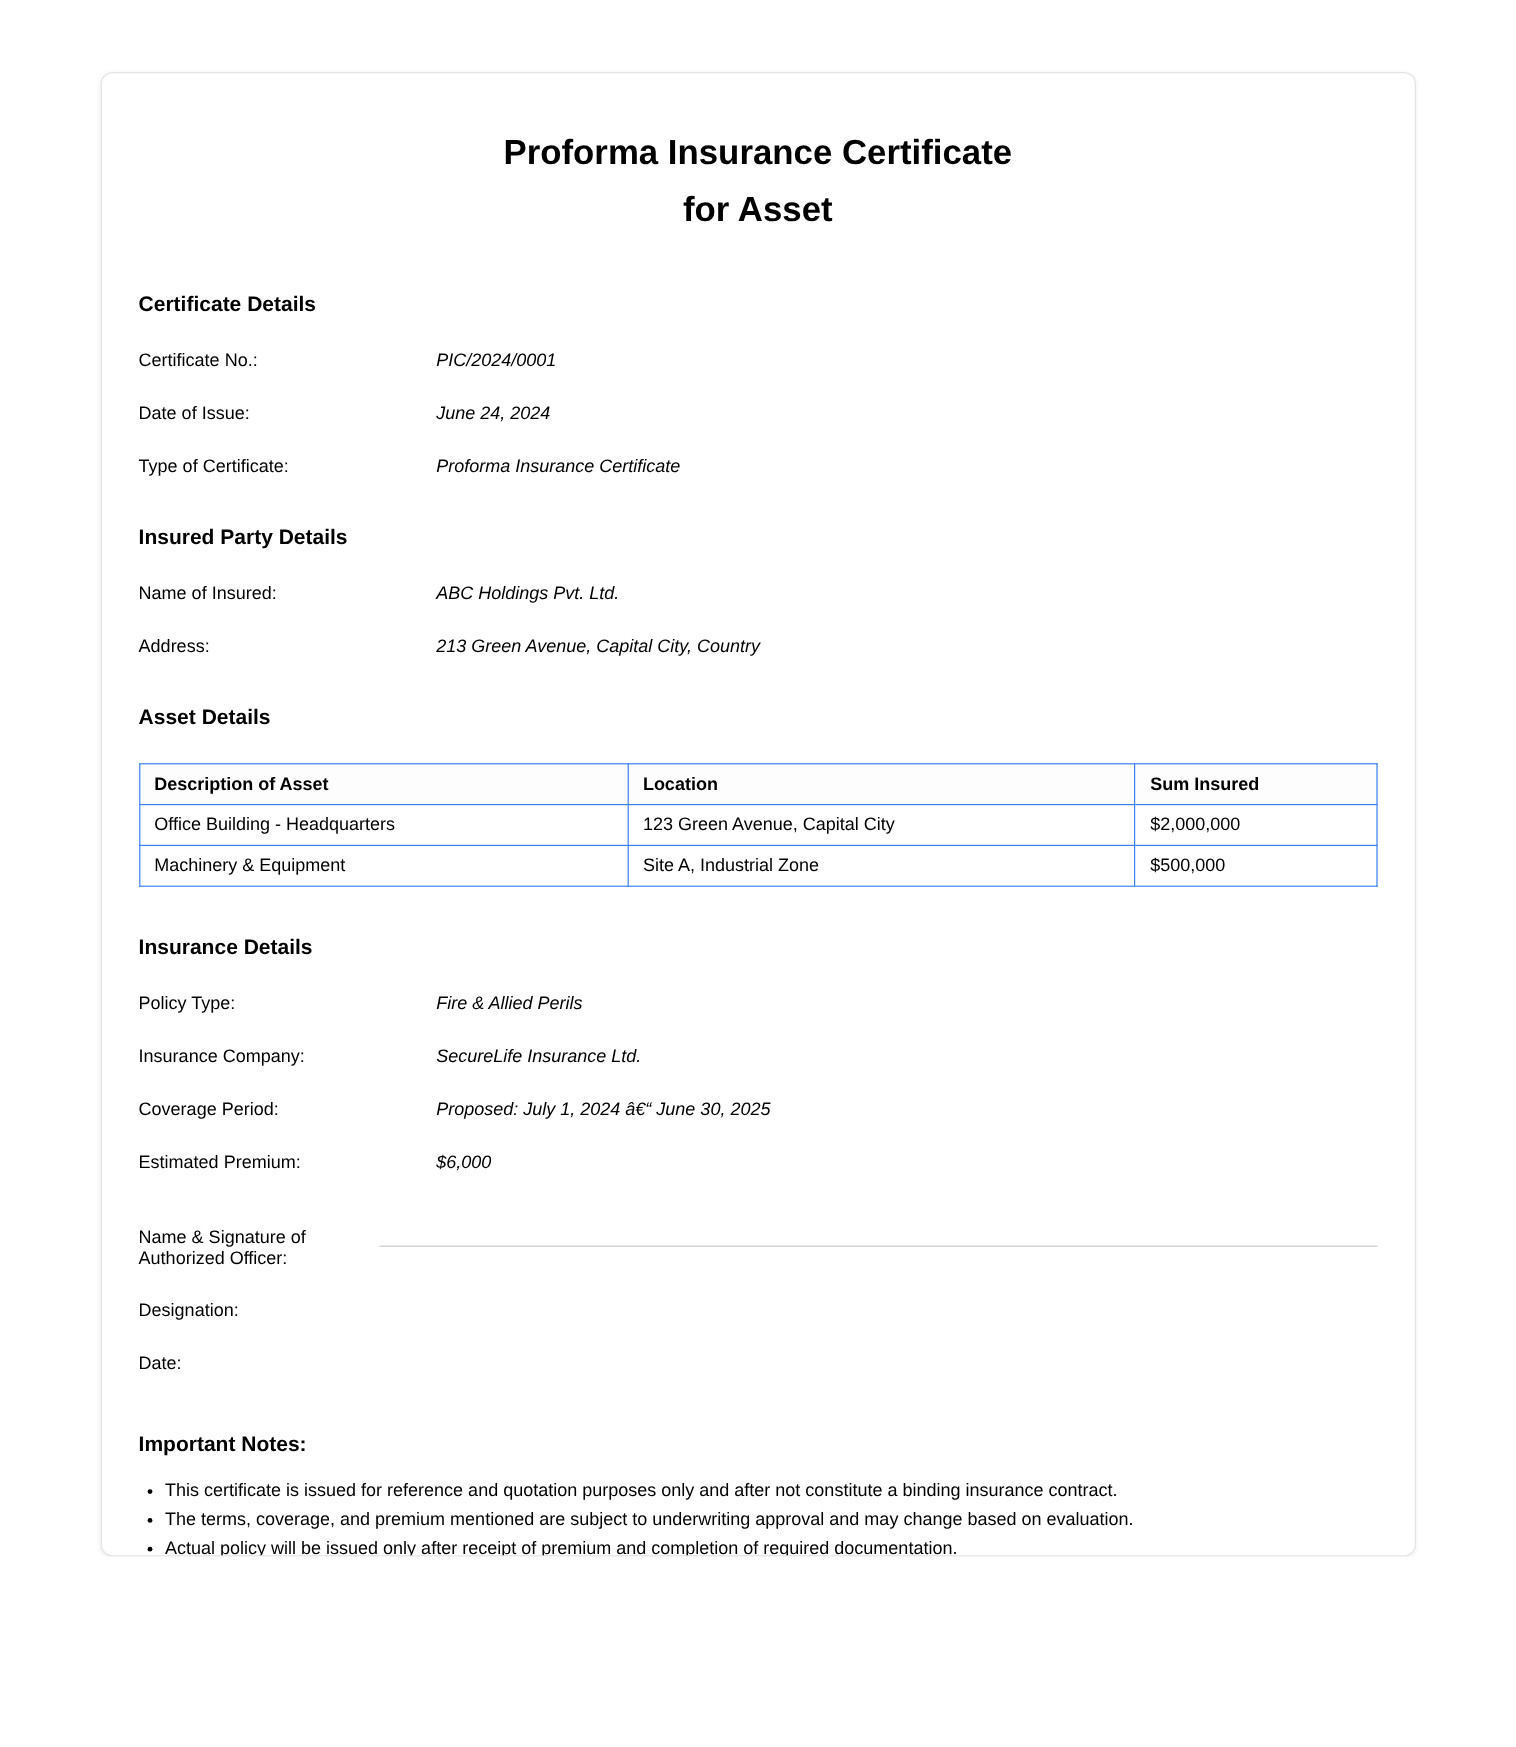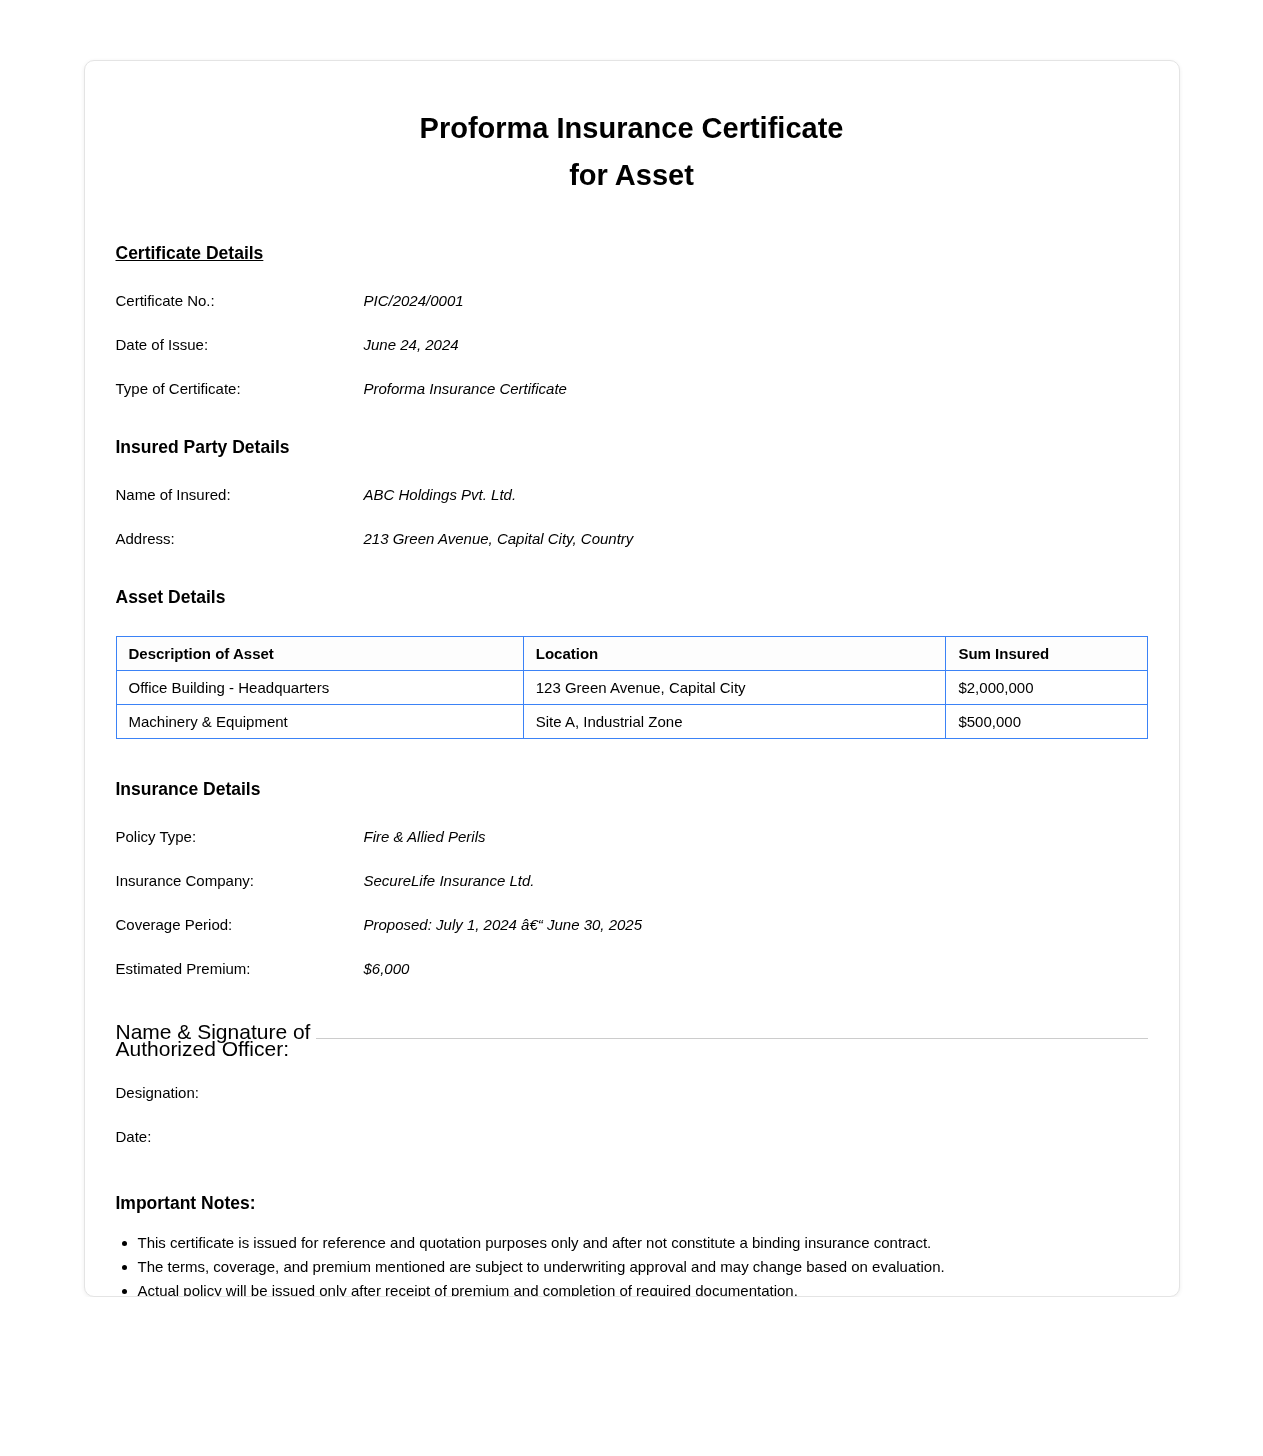--- a/index.html
+++ b/index.html
@@ -26,21 +26,21 @@
     text-align: center;
     line-height: 47px;
     margin: 0 0 44px;
   }
   h1.title span { display: block; }
   h2.section-heading {
     font-size: 17.5px;
     font-weight: bold;
     margin: 40px 0 28px;
   }
-  h2.first { margin-top: 12px; text-decoration: underline; }
+  h2.first { margin-top: 12px; }
   .field {
     display: flex;
     font-size: 15px;
     line-height: 17px;
     margin-bottom: 27px;
     gap: 48px;
   }
   .field-label { width: 200px; flex: 0 0 200px; }
   .field-value { flex: 1; font-style: italic; }
   table.asset-table {
@@ -55,21 +55,21 @@
     padding: 8px 12px;
     font-weight: normal;
   }
   table.asset-table th { font-weight: bold; background: #fdfdfd; }
   table.asset-table col.c1 { width: 39.5%; }
   table.asset-table col.c2 { width: 41%; }
   table.asset-table col.c3 { width: 19.5%; }
   .sig-block { margin-top: 46px; }
   .sig-row {
     display: flex;
-    font-size: 21px;
+    font-size: 15px;
     line-height: 17px;
     margin-bottom: 27px;
   }
   .sig-row .field-label { width: 200px; flex: 0 0 200px; }
   .sig-line {
     flex: 1;
     height: 16px;
     border-bottom: 1px solid #cccccc;
   }
   .notes { margin-top: 48px; }

